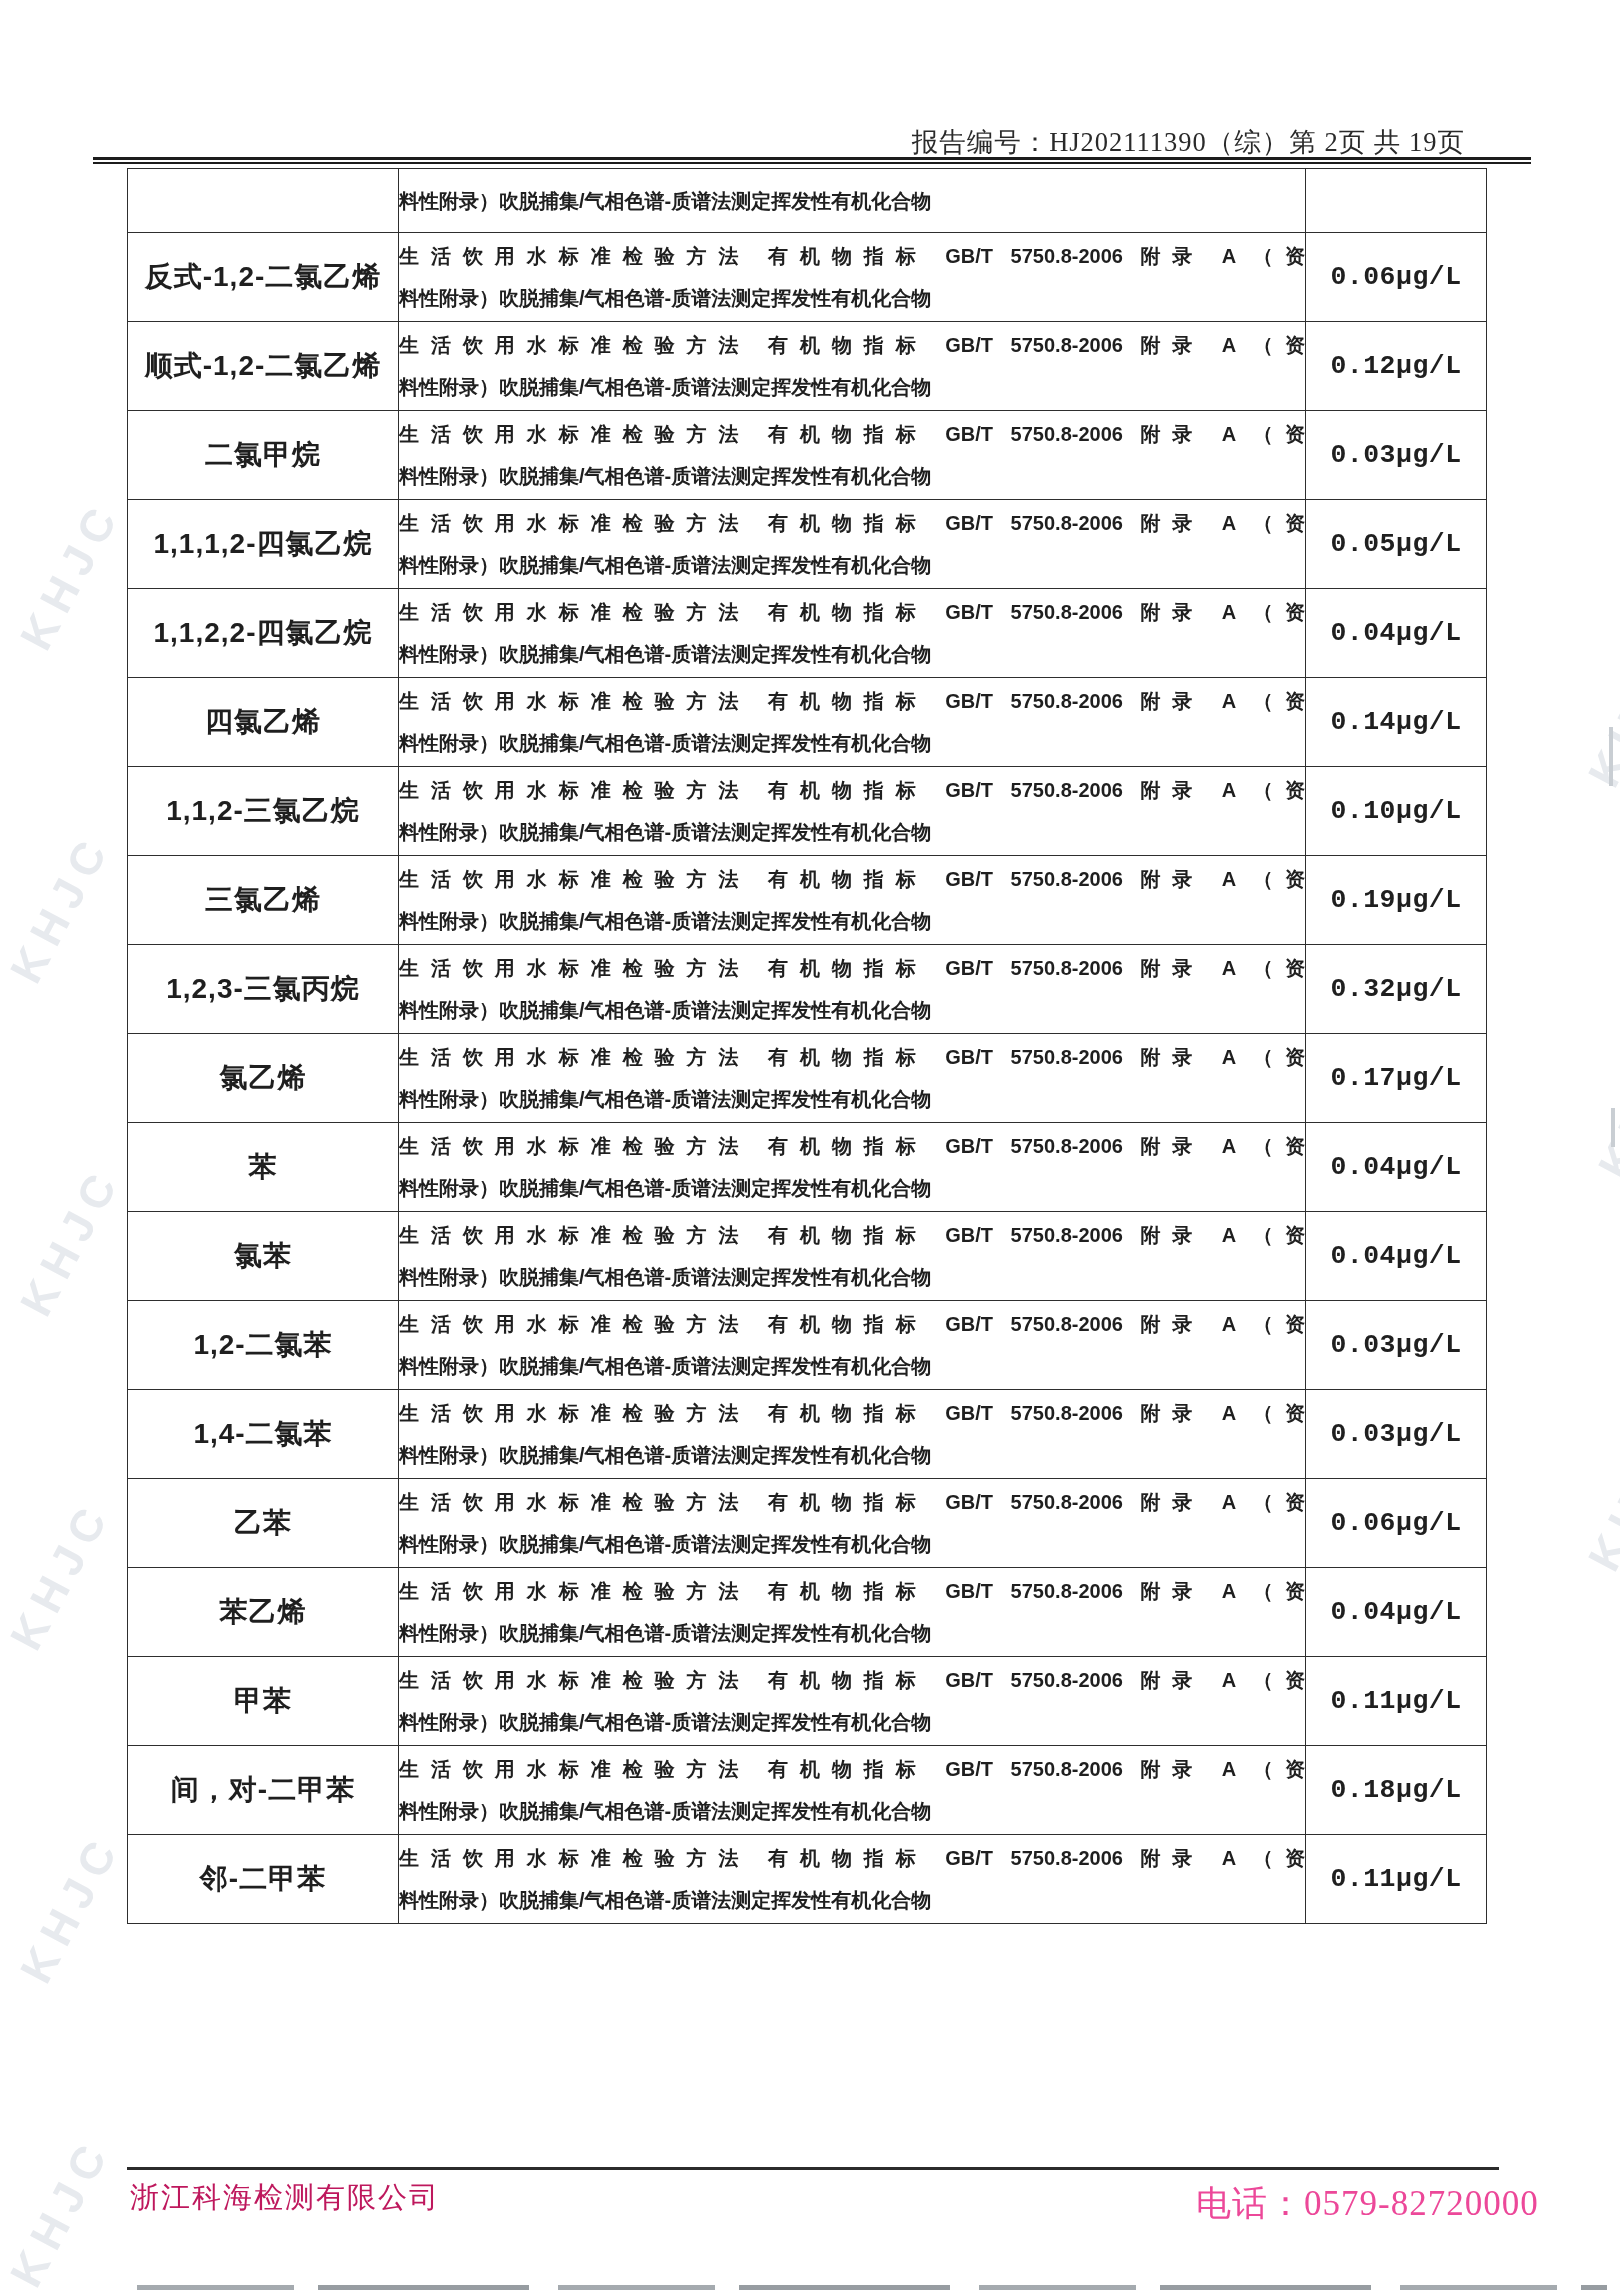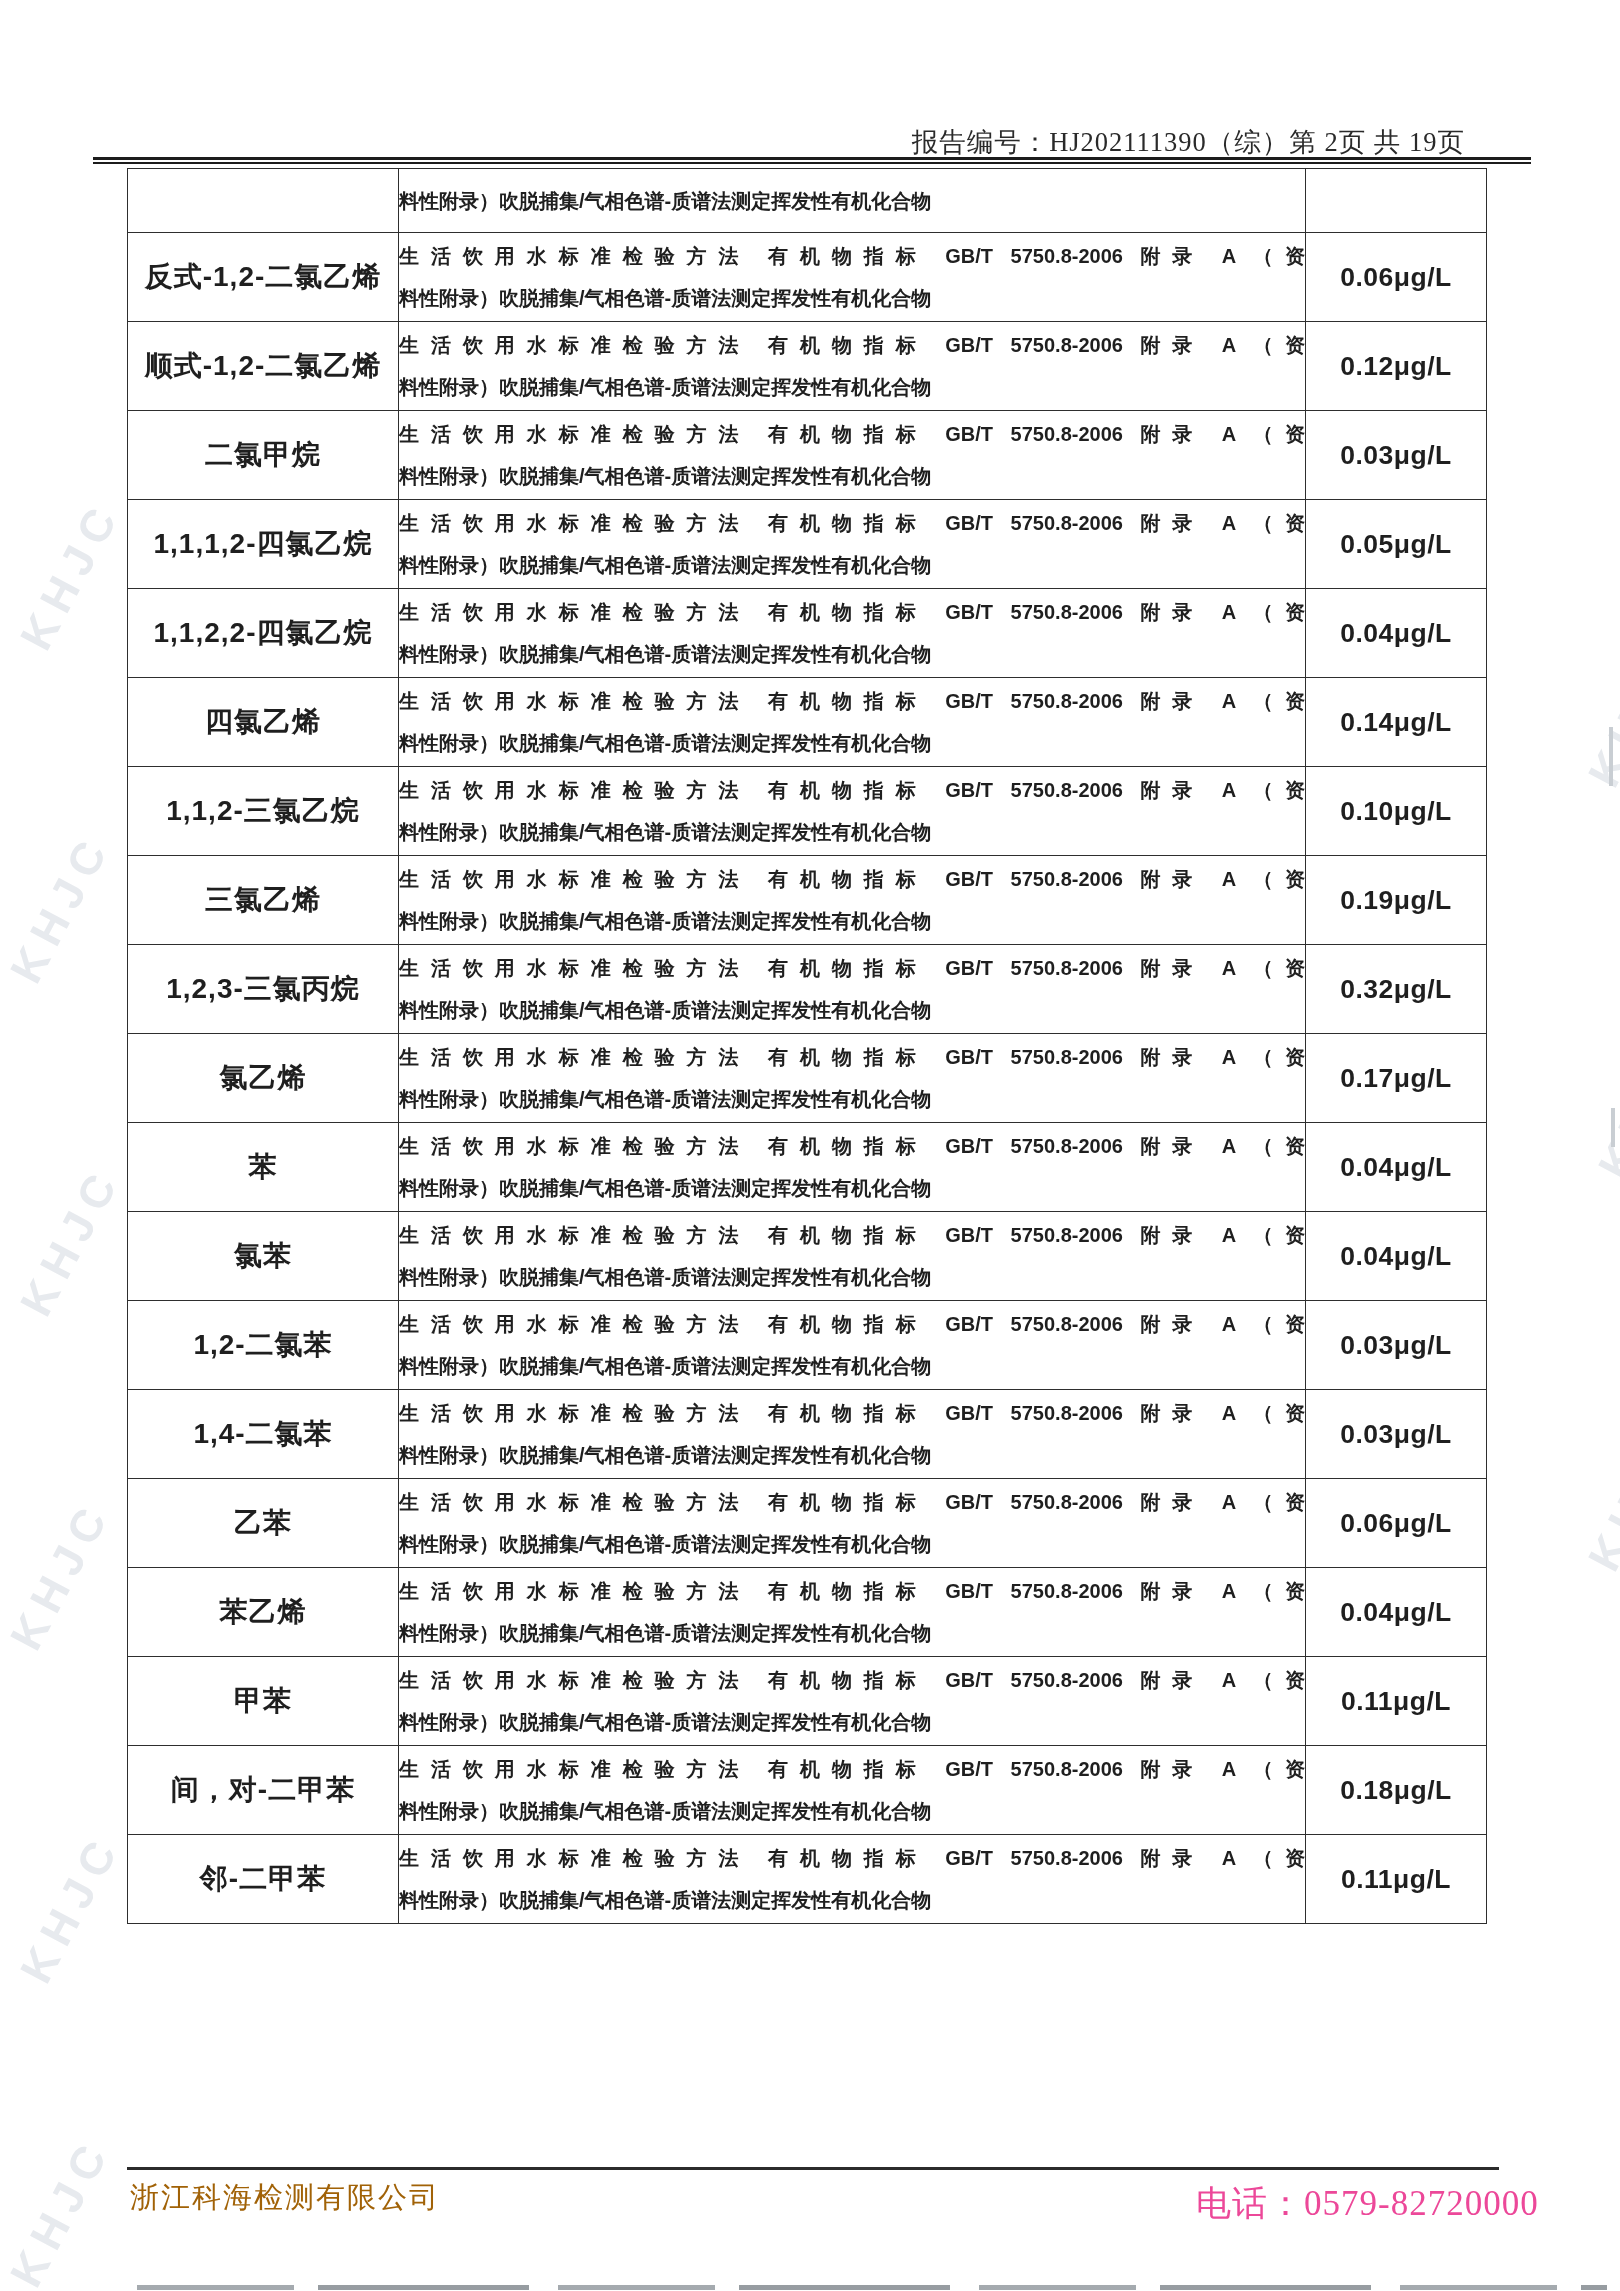--- a/index.html
+++ b/index.html
@@ -71,34 +71,34 @@
     line-height:42px;
     font-family:"Liberation Sans", sans-serif;
     white-space:nowrap;
   }
   .m1{text-align:justify;text-align-last:justify;white-space:normal;}
   .m1:empty{display:none;}
   .c-limit{
     text-align:center;
     font-weight:bold;
     font-size:26.5px;
-    font-family:Liberation Sans, sans-serif;
+    font-family:Liberation Mono, monospace;
     letter-spacing:0.5px;
   }
   
   .footer-rule{
     position:absolute;
     left:127px;top:2167px;width:1372px;height:2.5px;
     background:#2b2b2b;
   }
   .footer-company{
     position:absolute;
     left:130px;top:2178px;
     font-size:29px;
-    color:#a16207;
+    color:#be185d;
     letter-spacing:2px;
     font-family:"Liberation Sans", sans-serif;
   }
   .footer-phone{
     position:absolute;
     left:1196px;top:2180px;
     font-size:35px;
     color:#ec4899;
     font-family:"Liberation Serif", serif;
     letter-spacing:1px;

